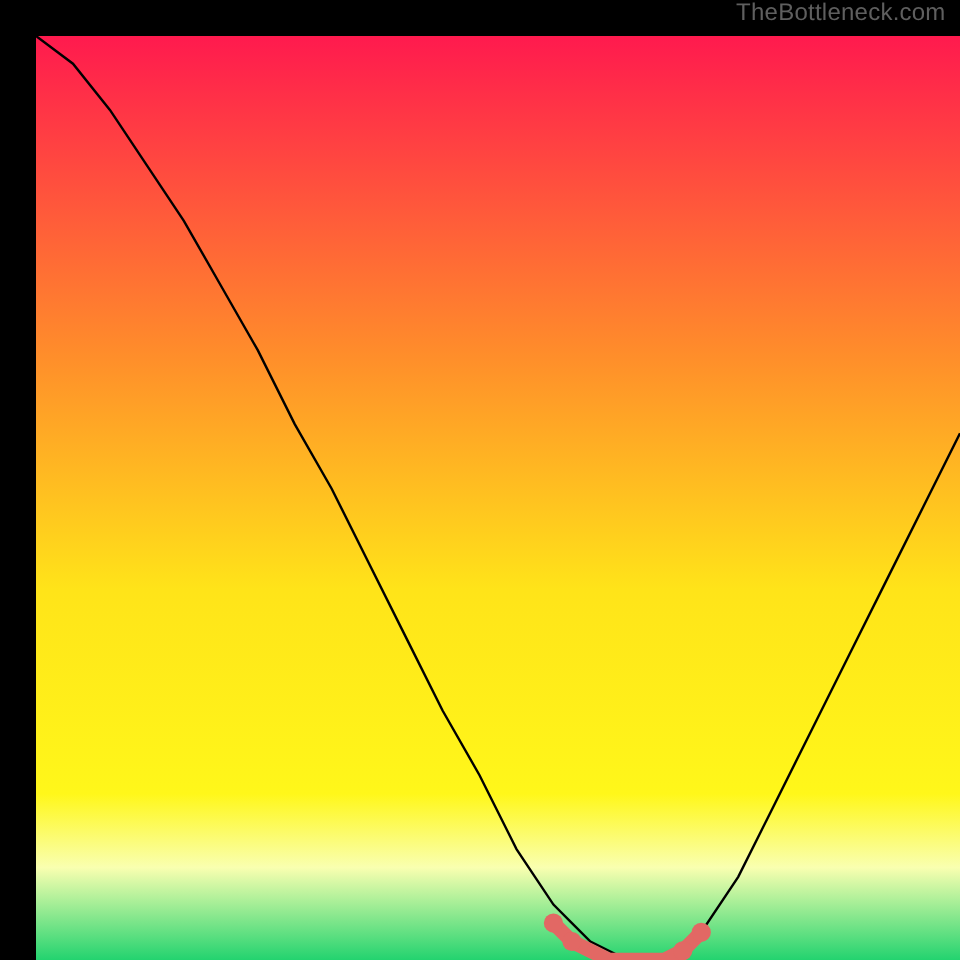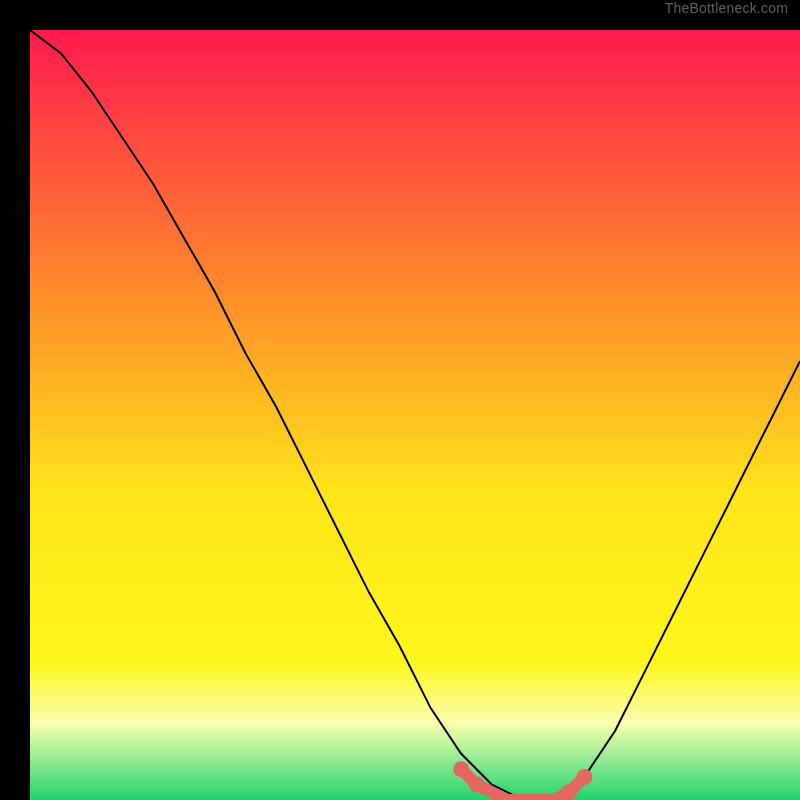--- a/index.html
+++ b/index.html
@@ -24,21 +24,21 @@
     top: 15px;
     width: 770px;
     height: 770px;
   }
   .watermark {
     position: absolute;
     top: 0px;
     right: 12px;
     color: #5f5f5f;
     font-family: Arial, Helvetica, sans-serif;
-    font-size: 14px;
+    font-size: 20px;
     font-weight: 400;
     letter-spacing: 0.2px;
     user-select: none;
   }
 </style>
 </head>
 <body>
 
 <div class="frame">
   <svg class="plot-area" viewBox="0 0 770 770" preserveAspectRatio="none">

